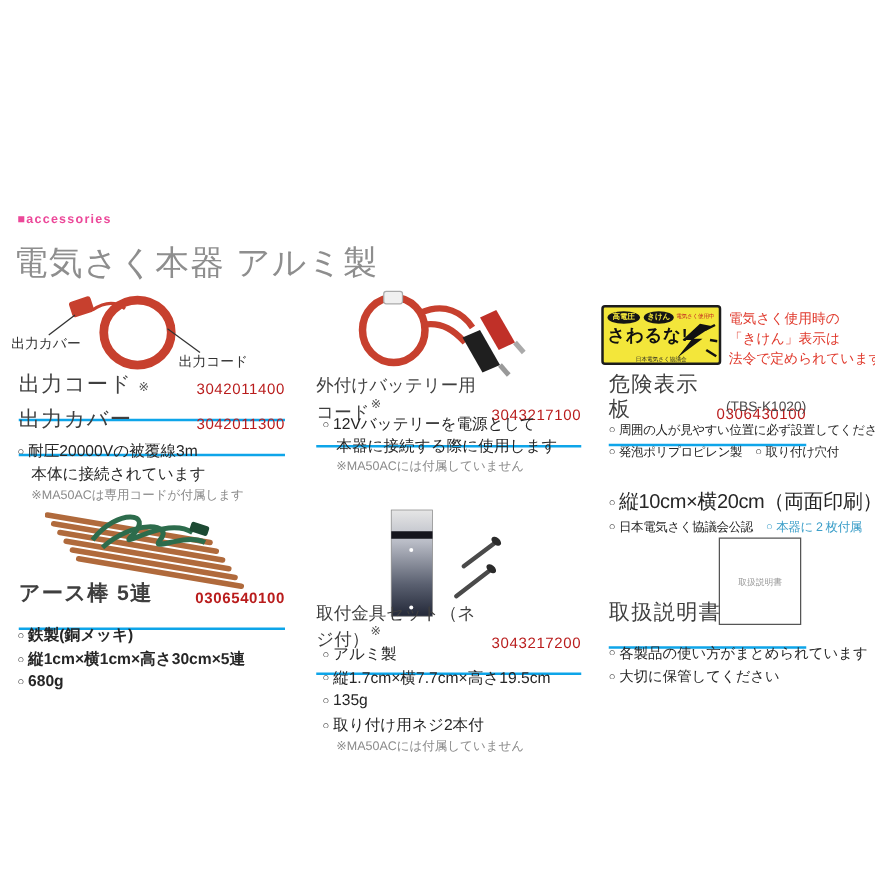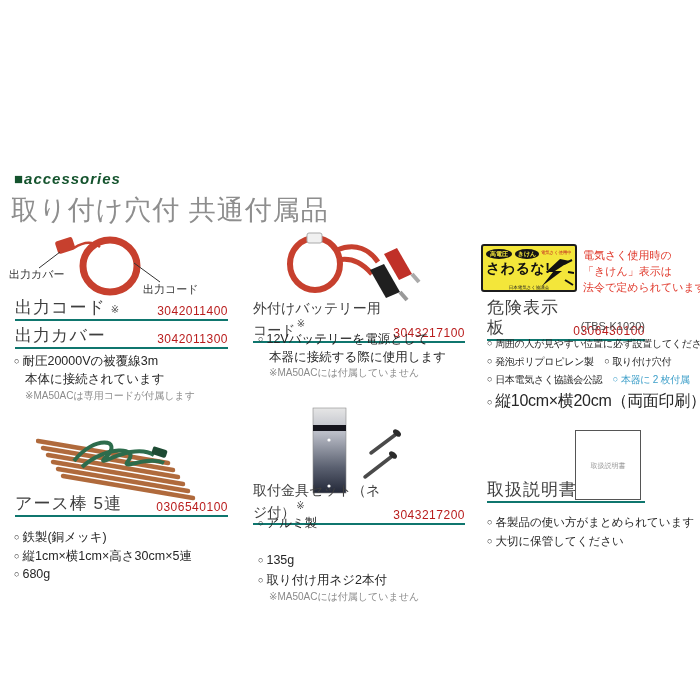--- a/index.html
+++ b/index.html
@@ -1,39 +1,39 @@
 <!DOCTYPE html>
 <html><head>
 <meta charset="utf-8">
 <style>
   html,body{margin:0;padding:0;background:#fff;}
   #page{position:relative;width:700px;height:700px;background:#ffffff;overflow:hidden;
         font-family:"Liberation Sans","DejaVu Sans",sans-serif;}
   .abs{position:absolute;white-space:nowrap;}
   
-  .acc-tag{left:14px;top:170px;font-size:15px;font-weight:bold;font-style:italic;
-           color:#14532d;letter-spacing:1px;}
+  .acc-tag{left:14px;top:170px;font-size:10px;font-weight:bold;
+           color:#ec4899;letter-spacing:1px;}
   .main-title{left:11px;top:192px;font-size:27px;color:#8e8e8e;letter-spacing:1px;}
   
   .card{position:absolute;}
   .trow{position:absolute;display:flex;justify-content:space-between;align-items:flex-end;
-        border-bottom:2px solid #0f766e;padding-bottom:1px;}
+        border-bottom:2px solid #0ea5e9;padding-bottom:17px;}
   .tname{font-size:17px;color:#3f3f3f;letter-spacing:1px;line-height:20px;}
   .tname.sm{font-size:14px;letter-spacing:0;}
   .tmark{font-size:10px;color:#4f4f4f;margin-left:5px;}
   .tmark.sup{vertical-align:8px;margin-left:1px;}
   .code{font-size:12px;color:#b91c1c;letter-spacing:0.5px;}
   .subcode{position:absolute;font-size:11px;color:#4c4c4c;text-align:right;white-space:nowrap;}
   .bul{position:absolute;font-size:12.5px;color:#262626;white-space:nowrap;}
   .bul::before{content:"○";font-size:9px;margin-right:3px;vertical-align:1.5px;color:inherit;}
   .cont{position:absolute;font-size:12.5px;color:#262626;white-space:nowrap;}
   .note{position:absolute;font-size:10px;color:#8a8a8a;white-space:nowrap;}
   .b2{display:inline-block;}
   .b2::before{content:"○";font-size:9px;margin-right:3px;vertical-align:1.5px;color:inherit;}
-  .blue{color:#3d9fc9;}
+  .blue{color:#3d9fc9;margin-top:42px;}
   .s10{font-size:10px;letter-spacing:-0.3px;}
   .s115{font-size:11.5px;}
   .callout{position:absolute;font-size:11px;color:#333;white-space:nowrap;}
   
   .sign{position:absolute;left:0;top:14px;width:96px;height:48px;background:#f3e63a;
         border:2px solid #1c1c1c;border-radius:3px;box-sizing:border-box;}
   .badge{position:absolute;background:#151515;border-radius:50%;color:#f3e63a;
          font-size:6px;line-height:10px;text-align:center;font-weight:bold;}
   .sign-tr{position:absolute;left:58px;top:4px;font-size:4.5px;color:#c22222;letter-spacing:-0.2px;}
   .sign-main{position:absolute;left:3px;top:14px;font-size:14px;font-weight:900;color:#101010;
@@ -47,21 +47,21 @@
            border:1.5px solid #555;box-sizing:border-box;z-index:2;}
   .booklet-label{position:absolute;left:0;top:30px;width:100%;text-align:center;
                  font-size:7px;color:#999;}
 </style>
 </head>
 <body>
 
 <div id="page">
 
   <div class="abs acc-tag">■accessories</div>
-  <div class="abs main-title">取り付け穴付 共通付属品</div>
+  <div class="abs main-title">電気さく本器 アルミ製</div>
 
   <div class="card" style="left:8px;top:230px;width:222px;height:172px;">
     <svg width="222" height="70" viewBox="0 0 222 70" style="position:absolute;left:0;top:0;">
       <path d="M66,18 C78,10 86,12 92,17" stroke="#c7402e" stroke-width="2.5" fill="none"></path>
       <ellipse cx="102" cy="36" rx="27" ry="26" fill="none" stroke="#c7402e" stroke-width="7"></ellipse>
       <rect x="48" y="9" width="18" height="13" rx="2.5" fill="#c7402e" transform="rotate(-18 57 15)"></rect>
       <line x1="52" y1="22" x2="31" y2="38" stroke="#333" stroke-width="1"></line>
       <line x1="126" y1="33" x2="152" y2="52" stroke="#333" stroke-width="1"></line>
     </svg>
     <div class="callout" style="left:1px;top:37px;">出力カバー</div>
@@ -132,21 +132,21 @@
     <div class="abs" style="left:6px;top:143px;font-size:10px;letter-spacing:-0.3px;color:#262626;">
       <span class="b2">日本電気さく協議会公認</span>
       <span class="b2 blue" style="margin-left:8px;">本器に 2 枚付属</span>
     </div>
     <div class="abs" style="left:6px;top:161px;font-size:16px;letter-spacing:-0.3px;color:#262626;text-decoration:underline;">
       <span class="b2">縦10cm×横20cm（両面印刷）</span>
       <span class="b2" style="margin-left:8px;">20g</span>
     </div>
   </div>
 
-  <div class="card" style="left:8px;top:419px;width:222px;height:200px;">
+  <div class="card" style="left:8px;top:390px;width:222px;height:200px;font-weight:bold;">
     <svg width="170" height="72" viewBox="0 0 170 72" style="position:absolute;left:28px;top:14px;">
       <g stroke="#b06a3c" stroke-width="4.5" stroke-linecap="round">
         <line x1="2" y1="8" x2="132" y2="30"></line>
         <line x1="7" y1="15" x2="137" y2="37"></line>
         <line x1="12" y1="22" x2="142" y2="44"></line>
         <line x1="17" y1="29" x2="147" y2="51"></line>
         <line x1="22" y1="36" x2="152" y2="58"></line>
         <line x1="27" y1="43" x2="157" y2="65"></line>
       </g>
       <g stroke="#2d6c4c" stroke-width="4" fill="none">
@@ -183,20 +183,21 @@
         <ellipse cx="90" cy="28" rx="4.5" ry="2.8" fill="#2b2b2b" transform="rotate(40 90 28)"></ellipse>
         <line x1="84" y1="52" x2="58" y2="72" stroke="#4a4a4a" stroke-width="3.5" stroke-linecap="round"></line>
         <ellipse cx="86" cy="50" rx="4.5" ry="2.8" fill="#2b2b2b" transform="rotate(40 86 50)"></ellipse>
       </g>
     </svg>
     <div class="trow" style="left:1px;top:75px;width:212px;">
       <span><span class="tname sm">取付金具セット（ネジ付）</span><span class="tmark sup">※</span></span>
       <span class="code">3043217200</span>
     </div>
     <div class="bul" style="left:6px;top:110px;">アルミ製</div>
+    <div class="bul" style="left:6px;top:129px;">縦1.7cm×横7.7cm×高さ19.5cm</div>
     <div class="bul" style="left:6px;top:148px;">135g</div>
     <div class="bul" style="left:6px;top:167px;">取り付け用ネジ2本付</div>
     <div class="note" style="left:17px;top:185px;">※MA50ACには付属していません</div>
   </div>
 
   <div class="card" style="left:481px;top:405px;width:217px;height:160px;">
     <div class="booklet">
       <div class="booklet-label">取扱説明書</div>
     </div>
     <div class="trow" style="left:6px;top:75px;width:158px;">

